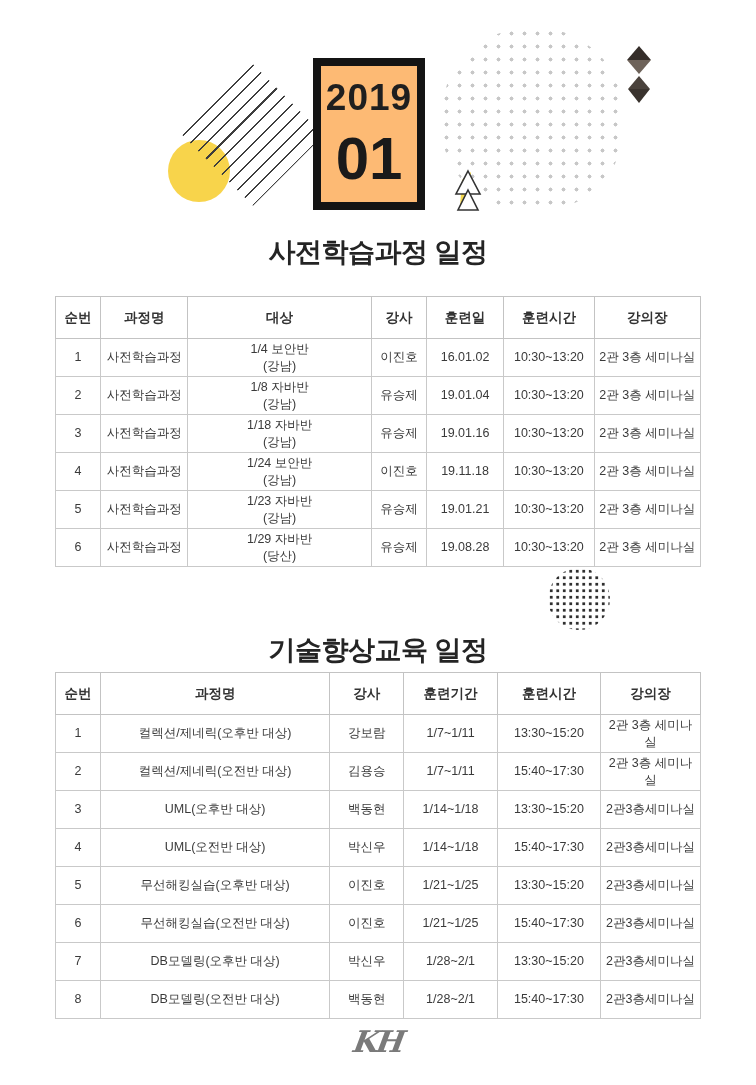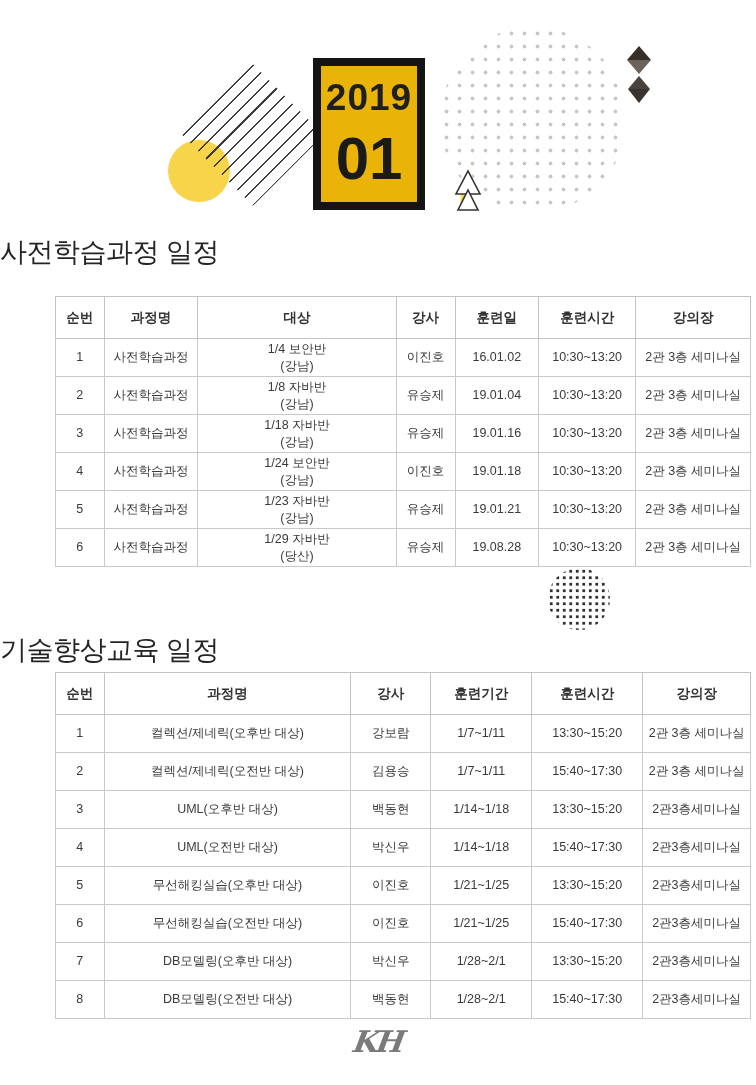--- a/index.html
+++ b/index.html
@@ -14,21 +14,21 @@
     position:absolute; left:168px; top:140px; width:62px; height:62px;
     border-radius:50%; background:#F8D44B; z-index:0;
   }
   .hatch {
     position:absolute; left:203px; top:85px; width:100px; height:100px;
     transform:rotate(45deg); z-index:1;
     background:repeating-linear-gradient(90deg,#3d3d3d 0 1.5px,transparent 1.5px 11px);
   }
   .year-box {
     position:absolute; left:313px; top:58px; width:96px; height:136px;
-    border:8px solid #141414; background:#eab308; z-index:2;
+    border:8px solid #141414; background:#fdba74; z-index:2;
     display:flex; flex-direction:column; align-items:center; justify-content:center;
   }
   .year-box .year { font-size:37px; font-weight:600; color:#1f1f1f; line-height:1.05; letter-spacing:1px; }
   .year-box .month { font-size:60px; font-weight:800; color:#1a1a1a; line-height:1; margin-top:12px; }
   .dots-big {
     position:absolute; left:440px; top:27px; width:186px; height:186px;
     border-radius:50%; z-index:1;
     background-image:radial-gradient(circle,#c7c7c7 1.8px,transparent 2.2px);
     background-size:13px 13px;
   }
@@ -36,29 +36,29 @@
   .tri-marker { position:absolute; left:451px; top:168px; z-index:3; }
   .dots-small {
     position:absolute; left:548px; top:568px; width:62px; height:62px;
     border-radius:50%; z-index:1;
     background-image:radial-gradient(circle,#2e2e2e 1.3px,transparent 1.7px);
     background-size:6.5px 6.5px;
   }
 
   
   .section-title {
-    position:absolute; left:0; width:100%; text-align:left;
-    font-size:27px; font-weight:400; color:#242424; letter-spacing:-0.5px;
+    position:absolute; left:0; width:100%; text-align:center;
+    font-size:27px; font-weight:700; color:#242424; letter-spacing:-0.5px;
   }
   .title-1 { top:234px; }
   .title-2 { top:632px; }
 
   
   table.sched {
-    position:absolute; left:55px; width:696px;
+    position:absolute; left:55px; width:646px;
     border-collapse:collapse; table-layout:fixed; background:#fff;
   }
   .table-1 { top:296px; }
   .table-2 { top:672px; }
   table.sched th {
     height:41px; font-size:13.5px; font-weight:700; color:#333;
     border:1px solid #c3c3c3; text-align:center; vertical-align:middle;
     padding:0 2px;
   }
   table.sched td {
@@ -161,21 +161,21 @@
           <td>10:30~13:20</td>
           <td>2관 3층 세미나실</td>
         </tr>
 
         <tr>
           <td>4</td>
           <td>사전학습과정</td>
           <td>1/24 보안반
 (강남)</td>
           <td>이진호</td>
-          <td>19.01.18</td>
+          <td>19.11.18</td>
           <td>10:30~13:20</td>
           <td>2관 3층 세미나실</td>
         </tr>
 
         <tr>
           <td>5</td>
           <td>사전학습과정</td>
           <td>1/23 자바반
 (강남)</td>
           <td>유승제</td>

